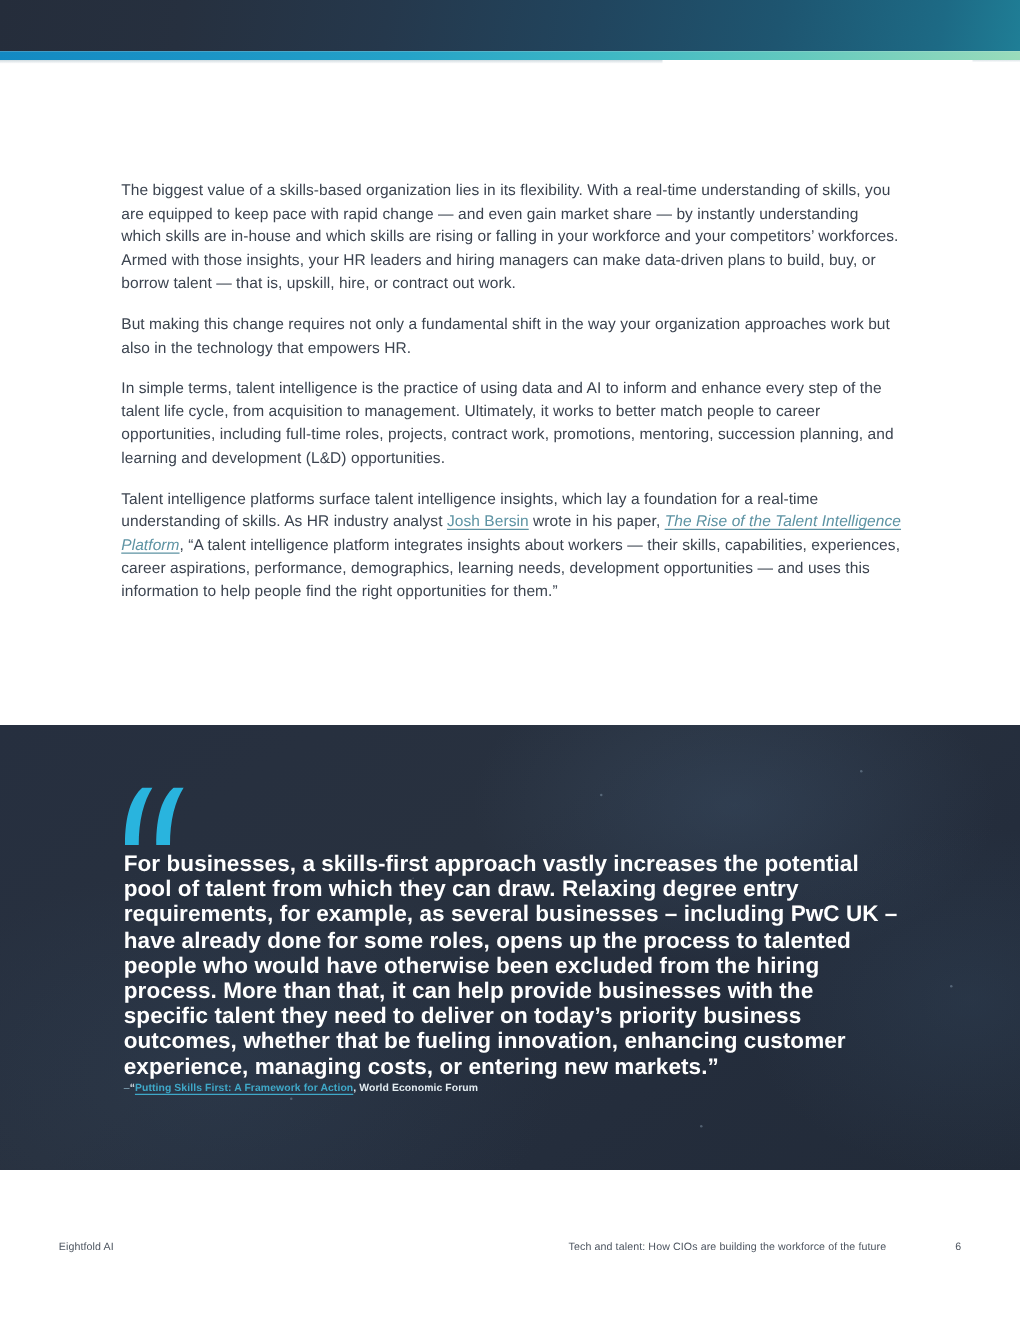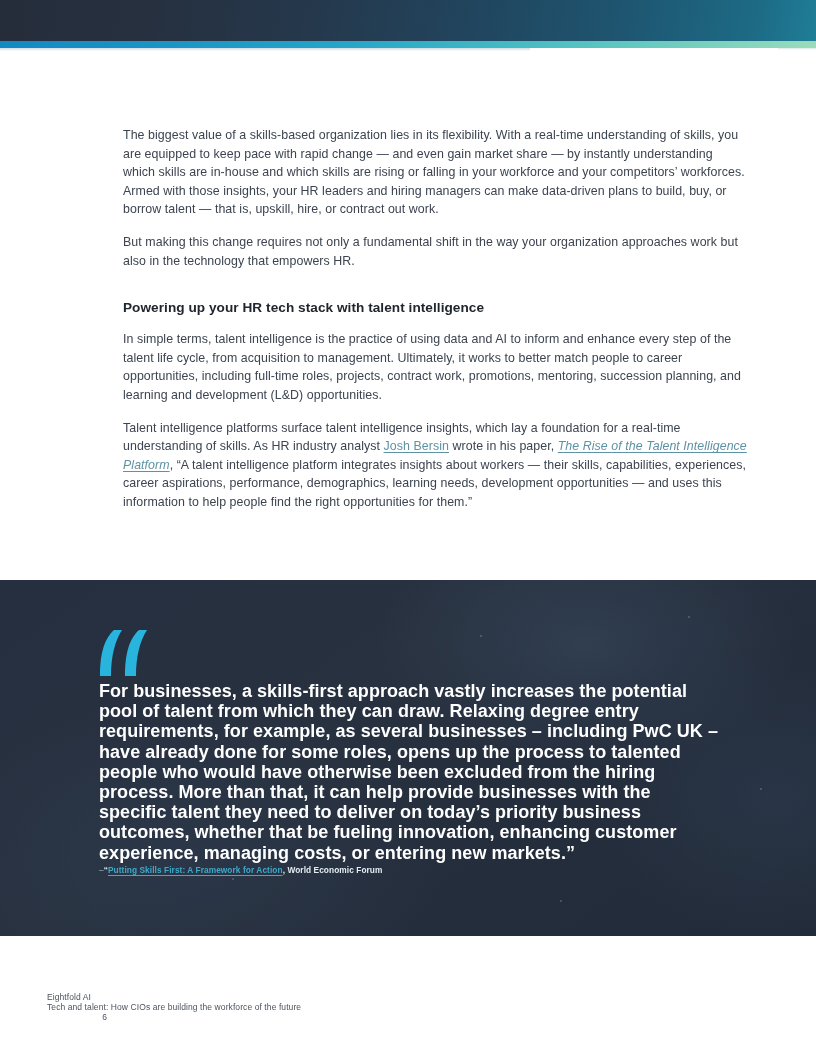--- a/index.html
+++ b/index.html
@@ -57,23 +57,22 @@
     top: 48px; left: 778px;
     width: 38px;
     height: 2px;
     background: linear-gradient(to bottom, rgba(150,175,185,.30), rgba(255,255,255,0));
   }
 
   
   .content {
     position: absolute;
     left: 97px;
-    top: 126px;
+    top: 143px;
     width: 624px;
-    margin-left: 26px;
   }
   p.body-text {
     margin: 0 0 14px 0;
     font-size: 12.4px;
     line-height: 18.6px;
     color: #3c4450;
     letter-spacing: 0.005em;
   }
   p.body-text:last-child { margin-bottom: 0; }
 
@@ -160,41 +159,39 @@
   .footer {
     position: absolute;
     left: 47px;
     top: 992px;
     width: 722px;
     display: flex;
     align-items: baseline;
     font-size: 8.5px;
     color: #4c545f;
     letter-spacing: 0.01em;
-    flex-direction: column;
   }
   .footer-left  { flex: 0 0 auto; }
   .footer-center{ flex: 1 1 auto; text-align: right; }
   .footer-right { flex: 0 0 auto; width: 60px; text-align: right; }
 </style>
 </head>
 <body>
 
 <div class="top-banner"></div>
 <div class="top-banner-stripe"></div>
 <div class="top-banner-shadow"></div>
 <div class="top-banner-shadow2"></div>
 
 <div class="content">
 
   <p class="body-text">The biggest value of a skills-based organization lies in its flexibility. With a real-time understanding of skills, you are equipped to keep pace with rapid change — and even gain market share — by instantly understanding which skills are in-house and which skills are rising or falling in your workforce and your competitors’ workforces. Armed with those insights, your HR leaders and hiring managers can make data-driven plans to build, buy, or borrow talent — that is, upskill, hire, or contract out work.</p>
 
   <p class="body-text">But making this change requires not only a fundamental shift in the way your organization approaches work but also in the technology that empowers HR.</p>
 
-  <h2 class="section-heading">Powering up your HR tech stack with talent intelligence</h2>
 
   <p class="body-text">In simple terms, talent intelligence is the practice of using data and AI to inform and enhance every step of the talent life cycle, from acquisition to management. Ultimately, it works to better match people to career opportunities, including full-time roles, projects, contract work, promotions, mentoring, succession planning, and learning and development (L&amp;D) opportunities.</p>
 
   <p class="body-text"><span>Talent intelligence platforms surface talent intelligence insights, which lay a foundation for a real-time understanding of skills. As HR industry analyst </span><a class="inline-link" href="#">Josh Bersin</a><span> wrote in his paper, </span><a class="inline-link italic" href="#">The Rise of the Talent Intelligence Platform</a><span>, “A talent intelligence platform integrates insights about workers — their skills, capabilities, experiences, career aspirations, performance, demographics, learning needs, development opportunities — and uses this information to help people find the right opportunities for them.”</span></p>
 
 </div>
 
 <div class="quote-panel">
   <div class="speck" style="left:480px; top:55px;  width:2px; height:2px;"></div>
   <div class="speck" style="left:688px; top:36px;  width:2px; height:2px;"></div>

